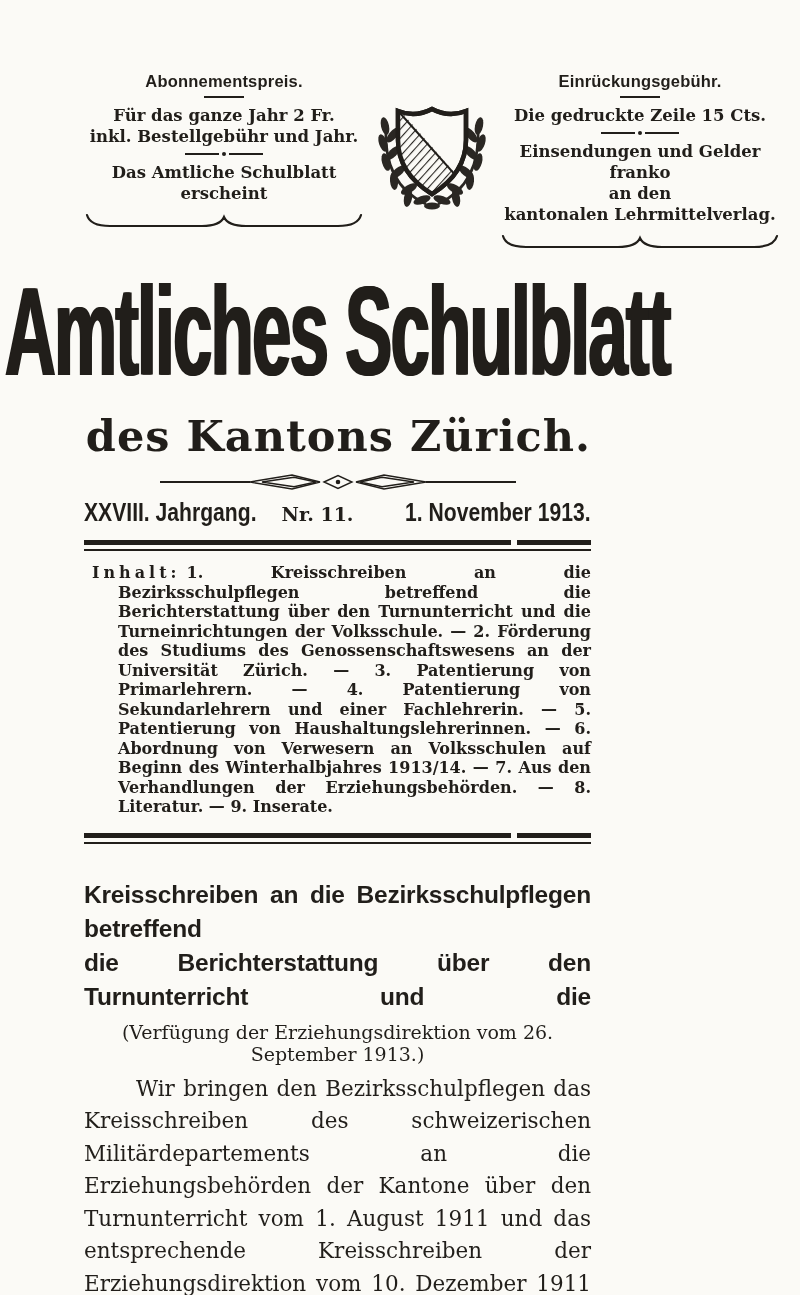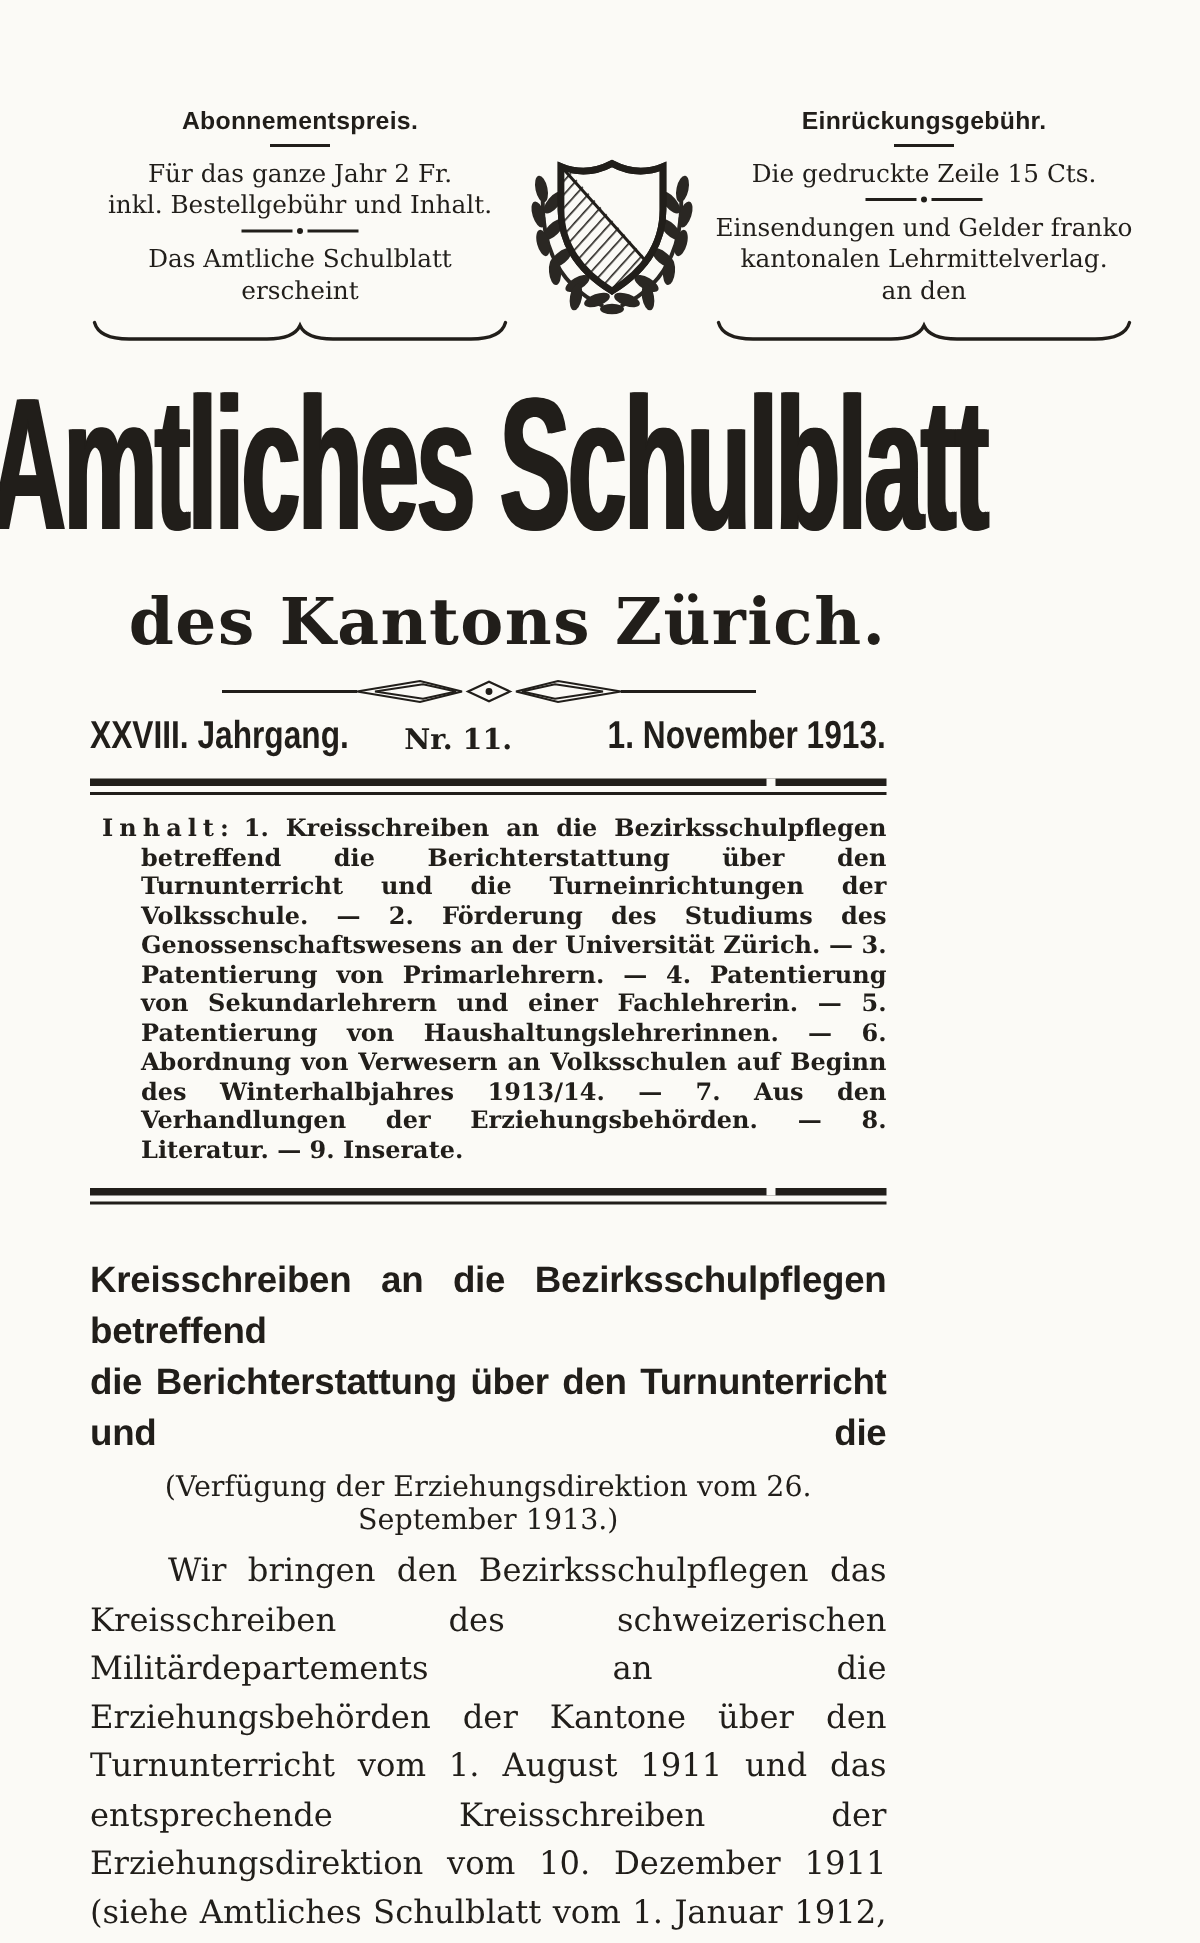--- a/index.html
+++ b/index.html
@@ -7,32 +7,32 @@
     width: 800px; height: 1295px;
     background: #fbfaf6;
     color: #211e1a;
     font-family: "DejaVu Serif", serif;
     overflow: hidden;
     box-sizing: border-box;
   }
   .page {
     width: 651px; height: 1295px;
     box-sizing: border-box;
-    padding: 72px 60px 30px 60px;
+    padding: 72px 60px 30px 84px;
   }
 
   
   .header-row { display: flex; justify-content: space-between; align-items: flex-start; }
   .header-block { width: 295px; text-align: center; }
   .hb-title {
     font-family: "Liberation Sans", sans-serif;
     font-weight: bold; font-size: 16.5px; letter-spacing: .2px;
   }
   .hb-rule { width: 40px; height: 2px; background: #211e1a; margin: 5px auto 7px auto; }
-  .hb-text { font-weight: normal; font-size: 16.5px; line-height: 21px; }
+  .hb-text { font-weight: bold; font-size: 16.5px; line-height: 21px; }
   .dot-divider { display: flex; align-items: center; justify-content: center; margin: 5px 0 6px 0; }
   .dot-divider .bar { width: 34px; height: 1.5px; background: #211e1a; }
   .dot-divider .dot { width: 4px; height: 4px; background: #211e1a; border-radius: 50%; margin: 0 3px; }
   .brace { display: block; margin: 8px auto 0 auto; }
 
   .emblem-wrap { width: 140px; display: flex; justify-content: center; padding-top: 16px; }
 
   
   .masthead { text-align: right; }
   .masthead-title-box { display: flex; justify-content: center; align-items: center; height: 132px; margin-top: 14px; }
@@ -87,21 +87,21 @@
 <body>
 
 <div class="page">
 
   <div class="header-row">
 
     <div class="header-block">
       <div class="hb-title">Abonnementspreis.</div>
       <div class="hb-rule"></div>
       <div class="hb-text">Für das ganze Jahr 2 Fr.</div>
-      <div class="hb-text">inkl. Bestellgebühr und Inhalt.</div>
+      <div class="hb-text">inkl. Bestellgebühr und Jahr.</div>
       <div class="dot-divider">
         <span class="bar"></span>
           <span class="dot"></span>
           <span class="bar"></span>
       </div>
       <div class="hb-text">Das Amtliche Schulblatt erscheint</div>
       <svg class="brace" width="280" height="18" viewBox="0 0 280 18">
         <path d="M3,3 Q6,14 26,14 L118,14 Q136,14 140,5 Q144,14 162,14 L254,14 Q274,14 277,3" fill="none" stroke="#211e1a" stroke-width="2.2" stroke-linecap="round"></path>
       </svg>
     </div>
@@ -158,22 +158,22 @@
     <div class="header-block">
       <div class="hb-title">Einrückungsgebühr.</div>
       <div class="hb-rule"></div>
       <div class="hb-text">Die gedruckte Zeile 15 Cts.</div>
       <div class="dot-divider">
         <span class="bar"></span>
           <span class="dot"></span>
           <span class="bar"></span>
       </div>
       <div class="hb-text">Einsendungen und Gelder franko</div>
+      <div class="hb-text">an den</div>
       <div class="hb-text">kantonalen Lehrmittelverlag.</div>
-      <div class="hb-text">an den</div>
       <svg class="brace" width="280" height="18" viewBox="0 0 280 18">
         <path d="M3,3 Q6,14 26,14 L118,14 Q136,14 140,5 Q144,14 162,14 L254,14 Q274,14 277,3" fill="none" stroke="#211e1a" stroke-width="2.2" stroke-linecap="round"></path>
       </svg>
     </div>
   </div>
 
   <div class="masthead">
     <div class="masthead-title-box">
       <span class="masthead-title">Amtliches Schulblatt</span>
     </div>

